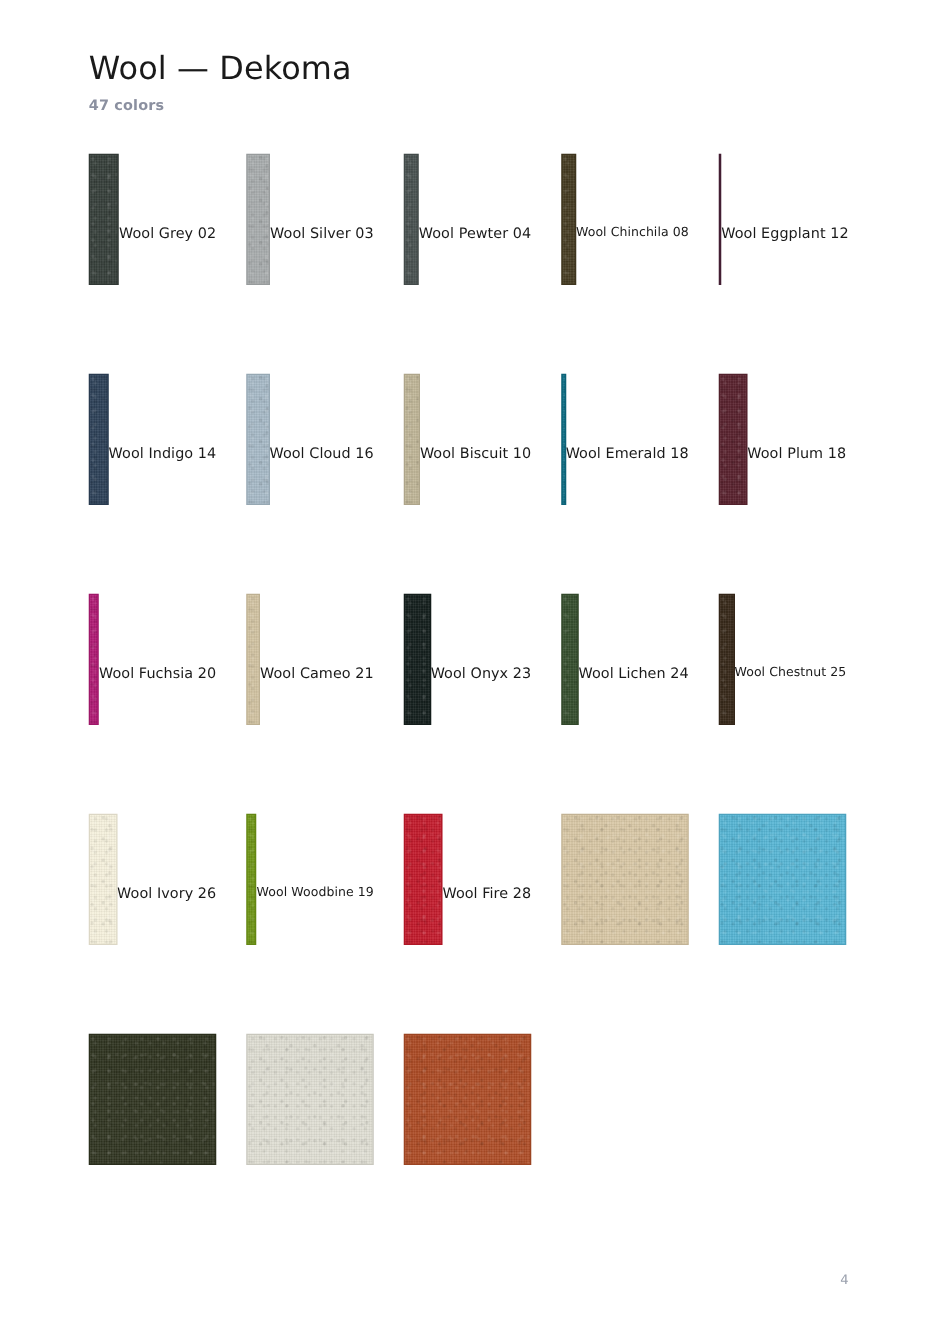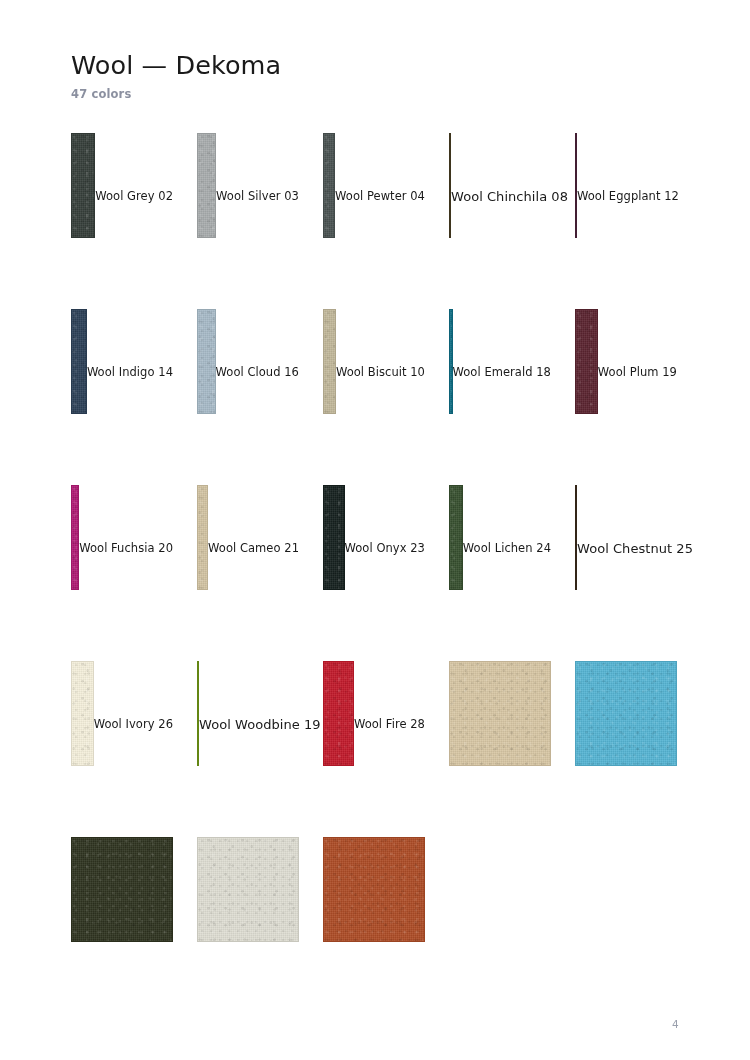--- a/index.html
+++ b/index.html
@@ -20,21 +20,21 @@
   .page {
     position: relative;
     width: 750px;
     height: 1060px;
     box-sizing: border-box;
     padding: 0 71px;
   }
 
   
   .header {
-    padding-top: 50px;
+    padding-top: 40px;
   }
   .page-title {
     font-size: 25.5px;
     font-weight: 400;
     color: #1a1a1a;
     letter-spacing: 0.1px;
     margin: 0;
     line-height: 1.18;
   }
   .page-subtitle {
@@ -110,21 +110,21 @@
     margin-top: 22px;
     font-size: 11.5px;
     color: #1a1a1a;
     text-align: center;
     white-space: nowrap;
     line-height: 1.2;
     letter-spacing: 0.05px;
   }
   
   .swatch-label.small {
-    font-size: 13px;
+    font-size: 10px;
   }
 
   
   .page-number {
     position: absolute;
     right: 71px;
     bottom: 30px;
     font-size: 10.5px;
     color: #9aa0ad;
     letter-spacing: 0.2px;
@@ -172,21 +172,21 @@
       <div class="cell">
         <div class="swatch" style="background-color: rgb(194, 184, 154);"></div>
         <div class="swatch-label">Wool Biscuit 10</div>
       </div>
       <div class="cell">
         <div class="swatch" style="background-color: rgb(14, 110, 133);"></div>
         <div class="swatch-label">Wool Emerald 18</div>
       </div>
       <div class="cell">
         <div class="swatch" style="background-color: rgb(91, 36, 48);"></div>
-        <div class="swatch-label">Wool Plum 19</div>
+        <div class="swatch-label">Wool Plum 18</div>
       </div>
       <div class="cell">
         <div class="swatch" style="background-color: rgb(176, 26, 116);"></div>
         <div class="swatch-label">Wool Fuchsia 20</div>
       </div>
       <div class="cell">
         <div class="swatch" style="background-color: rgb(211, 196, 163);"></div>
         <div class="swatch-label">Wool Cameo 21</div>
       </div>
       <div class="cell">

